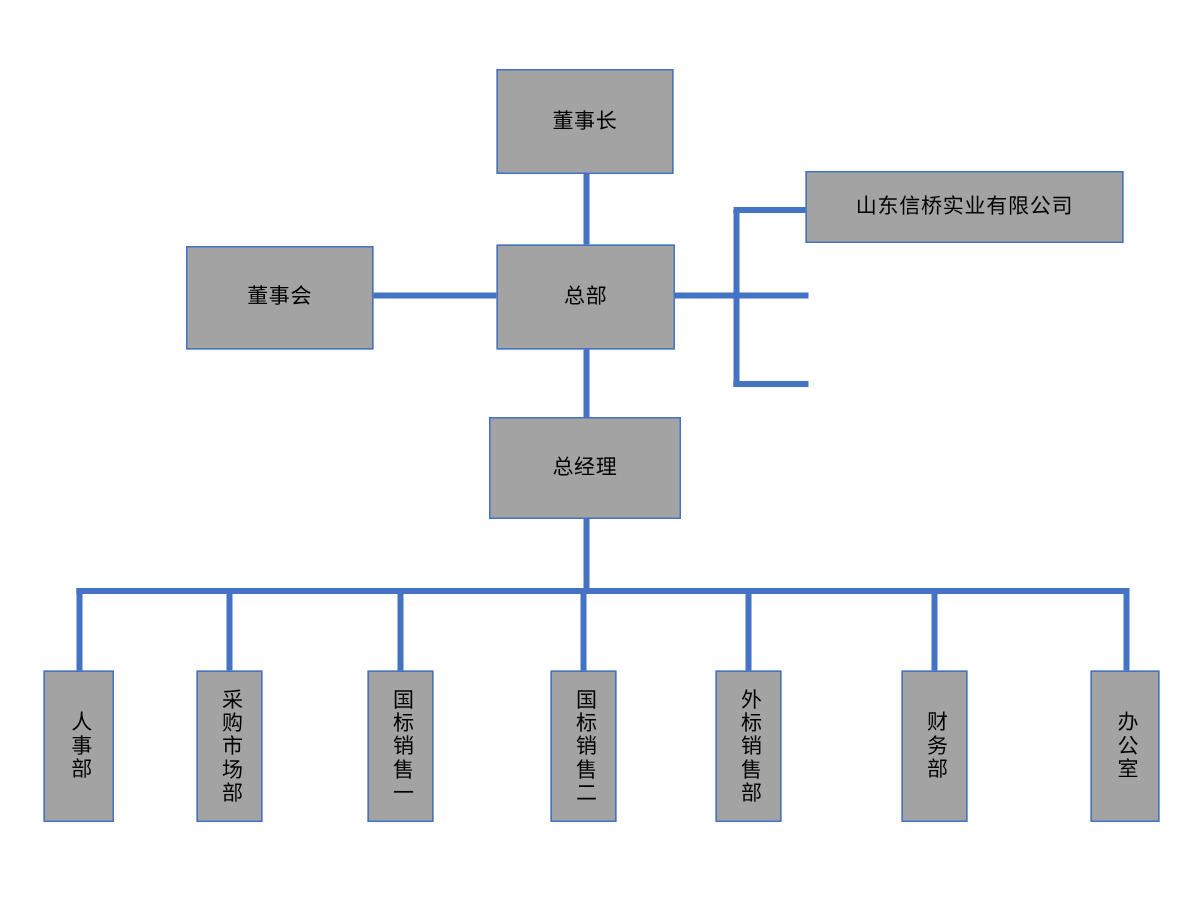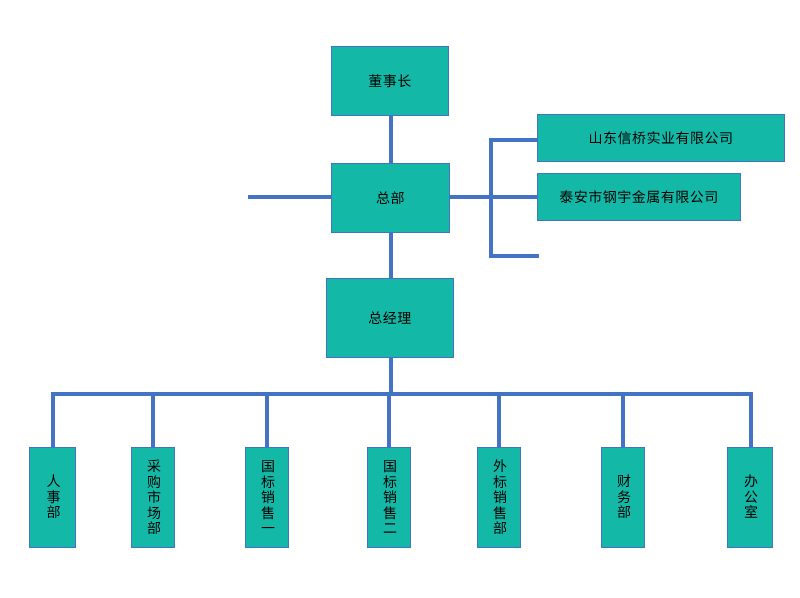--- a/index.html
+++ b/index.html
@@ -13,21 +13,21 @@
     width: 800px;
     height: 598px;
     background: #ffffff;
     font-family: "DejaVu Sans", "Liberation Sans", sans-serif;
     overflow: hidden;
   }
   .node {
     position: absolute;
     box-sizing: border-box;
     border: 1px solid #4472C4;
-    background: #14b8a6;
+    background: #a3a3a3;
     display: flex;
     align-items: center;
     justify-content: center;
     text-align: center;
     color: #000000;
     z-index: 3;
   }
   .node-label {
     font-size: 14px;
     line-height: 1.18;
@@ -81,35 +81,35 @@
   <div class="connector vline" style="left:265px; top:392px; height:56px;"></div>
   <div class="connector vline" style="left:387px; top:392px; height:56px;"></div>
   <div class="connector vline" style="left:497px; top:392px; height:56px;"></div>
   <div class="connector vline" style="left:621px; top:392px; height:56px;"></div>
   <div class="connector vline" style="left:749px; top:392px; height:56px;"></div>
 
   <div class="node h" style="left:331px; top:46px; width:118px; height:70px;">
     <span class="node-label">董事长</span>
   </div>
 
+  <div class="node h" style="left:124px; top:164px; width:125px; height:69px;">
+    <span class="node-label">董事会</span>
+  </div>
 
   <div class="node h" style="left:331px; top:163px; width:119px; height:70px;align-items:center;">
     <span class="node-label">总部</span>
   </div>
 
-  <div class="node h" style="left:537px; top:114px; width:248px; height:48px;">
+  <div class="node h" style="left:537px; top:114px; width:212px; height:48px;">
     <span class="node-label">山东信桥实业有限公司</span>
   </div>
 
-  <div class="node h" style="left:537px; top:173px; width:204px; height:48px;">
-    <span class="node-label">泰安市钢宇金属有限公司</span>
-  </div>
 
 
-  <div class="node h" style="left:326px; top:278px; width:128px; height:80px;">
+  <div class="node h" style="left:326px; top:278px; width:128px; height:68px;">
     <span class="node-label">总经理</span>
   </div>
 
   <div class="node v" style="left:29px; top:447px; width:47px; height:101px;">
     <span class="node-label">人事部</span>
   </div>
 
   <div class="node v" style="left:131px; top:447px; width:44px; height:101px;">
     <span class="node-label">采购市场部</span>
   </div>

